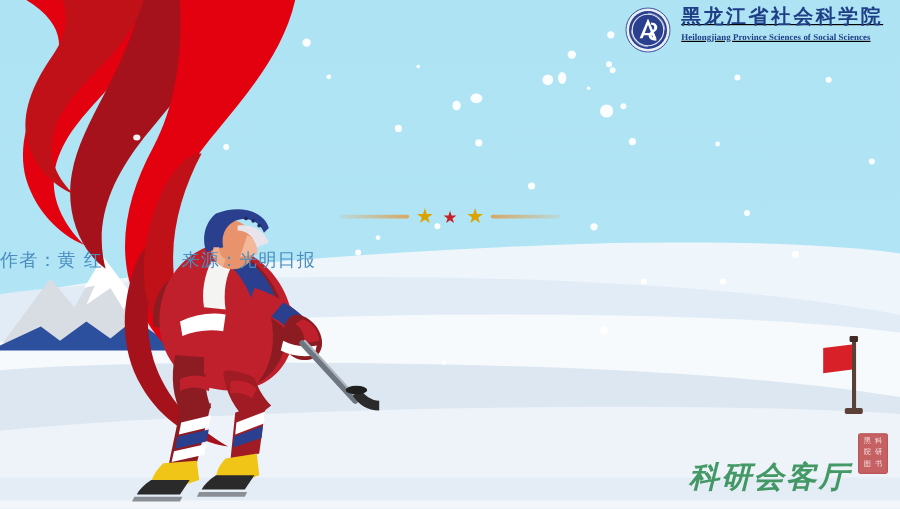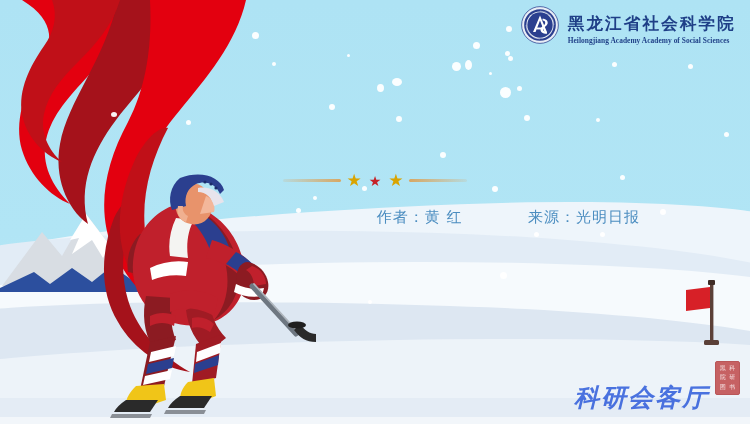--- a/index.html
+++ b/index.html
@@ -81,22 +81,23 @@
   
   .art {
     position: absolute; left: 0; top: 0;
     width: 750px; height: 424px;
   }
   
   .logo-bar {
     position: absolute;
     right: 14px; top: 6px;
     display: flex;
-    align-items: flex-end;
+    align-items: flex-start;
     gap: 9px;
+    text-decoration: underline;
   }
   .logo-mark { width: 38px; height: 38px; flex: 0 0 38px; }
   .logo-text { line-height: 1; }
   .logo-cn {
     font-family: "DejaVu Serif", serif;
     font-size: 16.5px;
     font-weight: bold;
     color: #1f3f87;
     letter-spacing: 2.2px;
     white-space: nowrap;
@@ -138,41 +139,41 @@
   }
   .rule-l { background: linear-gradient(90deg, rgba(214,160,96,.15), #d8a763); }
   .rule-r { background: linear-gradient(270deg, rgba(214,160,96,.15), #d8a763); }
   .star { font-size: 17px; line-height: 1; margin: 0 2px; }
   .star-gold { color: #d9a400; }
   .star-red  { color: #c62127; font-size: 14px; }
   .byline {
     position: absolute;
     left: 0; top: 208px;
     width: 640px;
-    text-align: right;
+    text-align: left;
     font-family: "DejaVu Serif", serif;
     font-size: 15px;
     color: #4b8dc0;
     letter-spacing: 1px;
     white-space: nowrap;
   }
   .byline .gap { display: inline-block; width: 54px; }
   
   .watermark {
     position: absolute;
     right: 10px; bottom: 10px;
     display: flex;
     align-items: center;
     gap: 6px;
   }
   .wm-text {
     font-family: "DejaVu Serif", serif;
     font-size: 25px;
     font-weight: bold;
-    color: #1d4ed8;
+    color: #15803d;
     opacity: .78;
     letter-spacing: 2px;
     white-space: nowrap;
     font-style: italic;
     margin-top: 40px;
   }
   .seal {
     width: 25px; height: 34px;
     background: #c0484a;
     border: 1.6px solid #b03b3d;
@@ -352,21 +353,21 @@
       <circle cx="30" cy="30" r="21.5" fill="#e9eef6"></circle>
       <circle cx="30" cy="30" r="20" fill="#2b3f8f"></circle>
       <path d="M30 15 L19 41 L23 41 L30 23 L37 41 L41 41 Z" fill="#ffffff"></path>
       <path d="M24.5 34 L35.5 34 L35.5 37 L24.5 37 Z" fill="#ffffff"></path>
       <path d="M34 20 C40 20 43 24 42 28 C41 32 36 33 35 36 C34 39 37 41 41 41 L41 44 C34 44 30 41 31 36 C32 32 37 31 38 28 C39 25 37 23 34 23 Z" fill="#ffffff"></path>
       <path d="M30 8 A22 22 0 0 1 52 30" fill="none" stroke="#d8dde8" stroke-width="0.8"></path>
       <path d="M30 52 A22 22 0 0 1 8 30" fill="none" stroke="#d8dde8" stroke-width="0.8"></path>
     </svg>
     <div class="logo-text">
       <div class="logo-cn">黑龙江省社会科学院</div>
-      <div class="logo-en">Heilongjiang Academy Academy of Social Sciences</div>
+      <div class="logo-en">Heilongjiang Province Sciences of Social Sciences</div>
     </div>
   </div>
 
 
   <div class="divider">
     <span class="rule rule-l"></span>
     <span class="star star-gold">★</span>
     <span class="star star-red">★</span>
     <span class="star star-gold">★</span>
     <span class="rule rule-r"></span>

